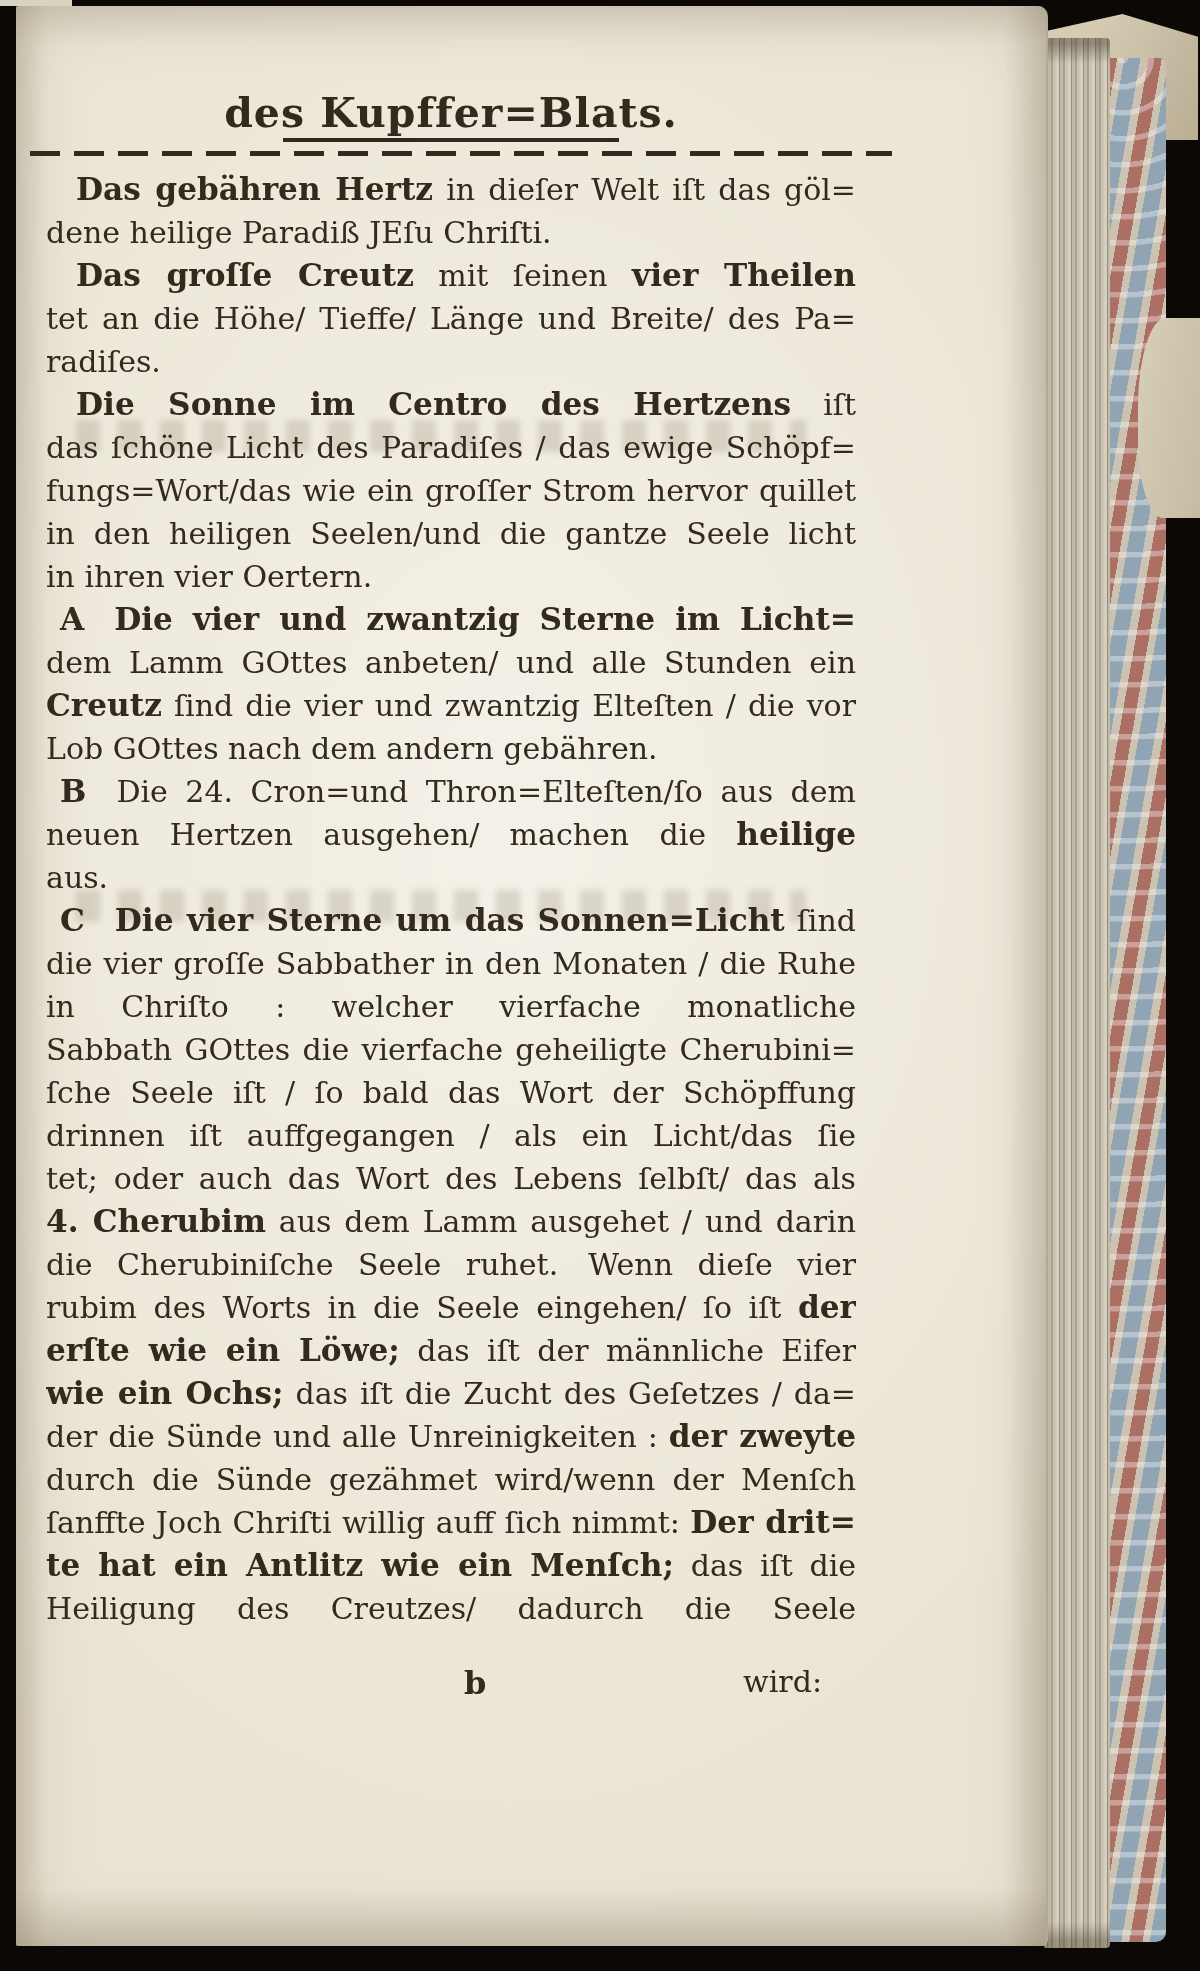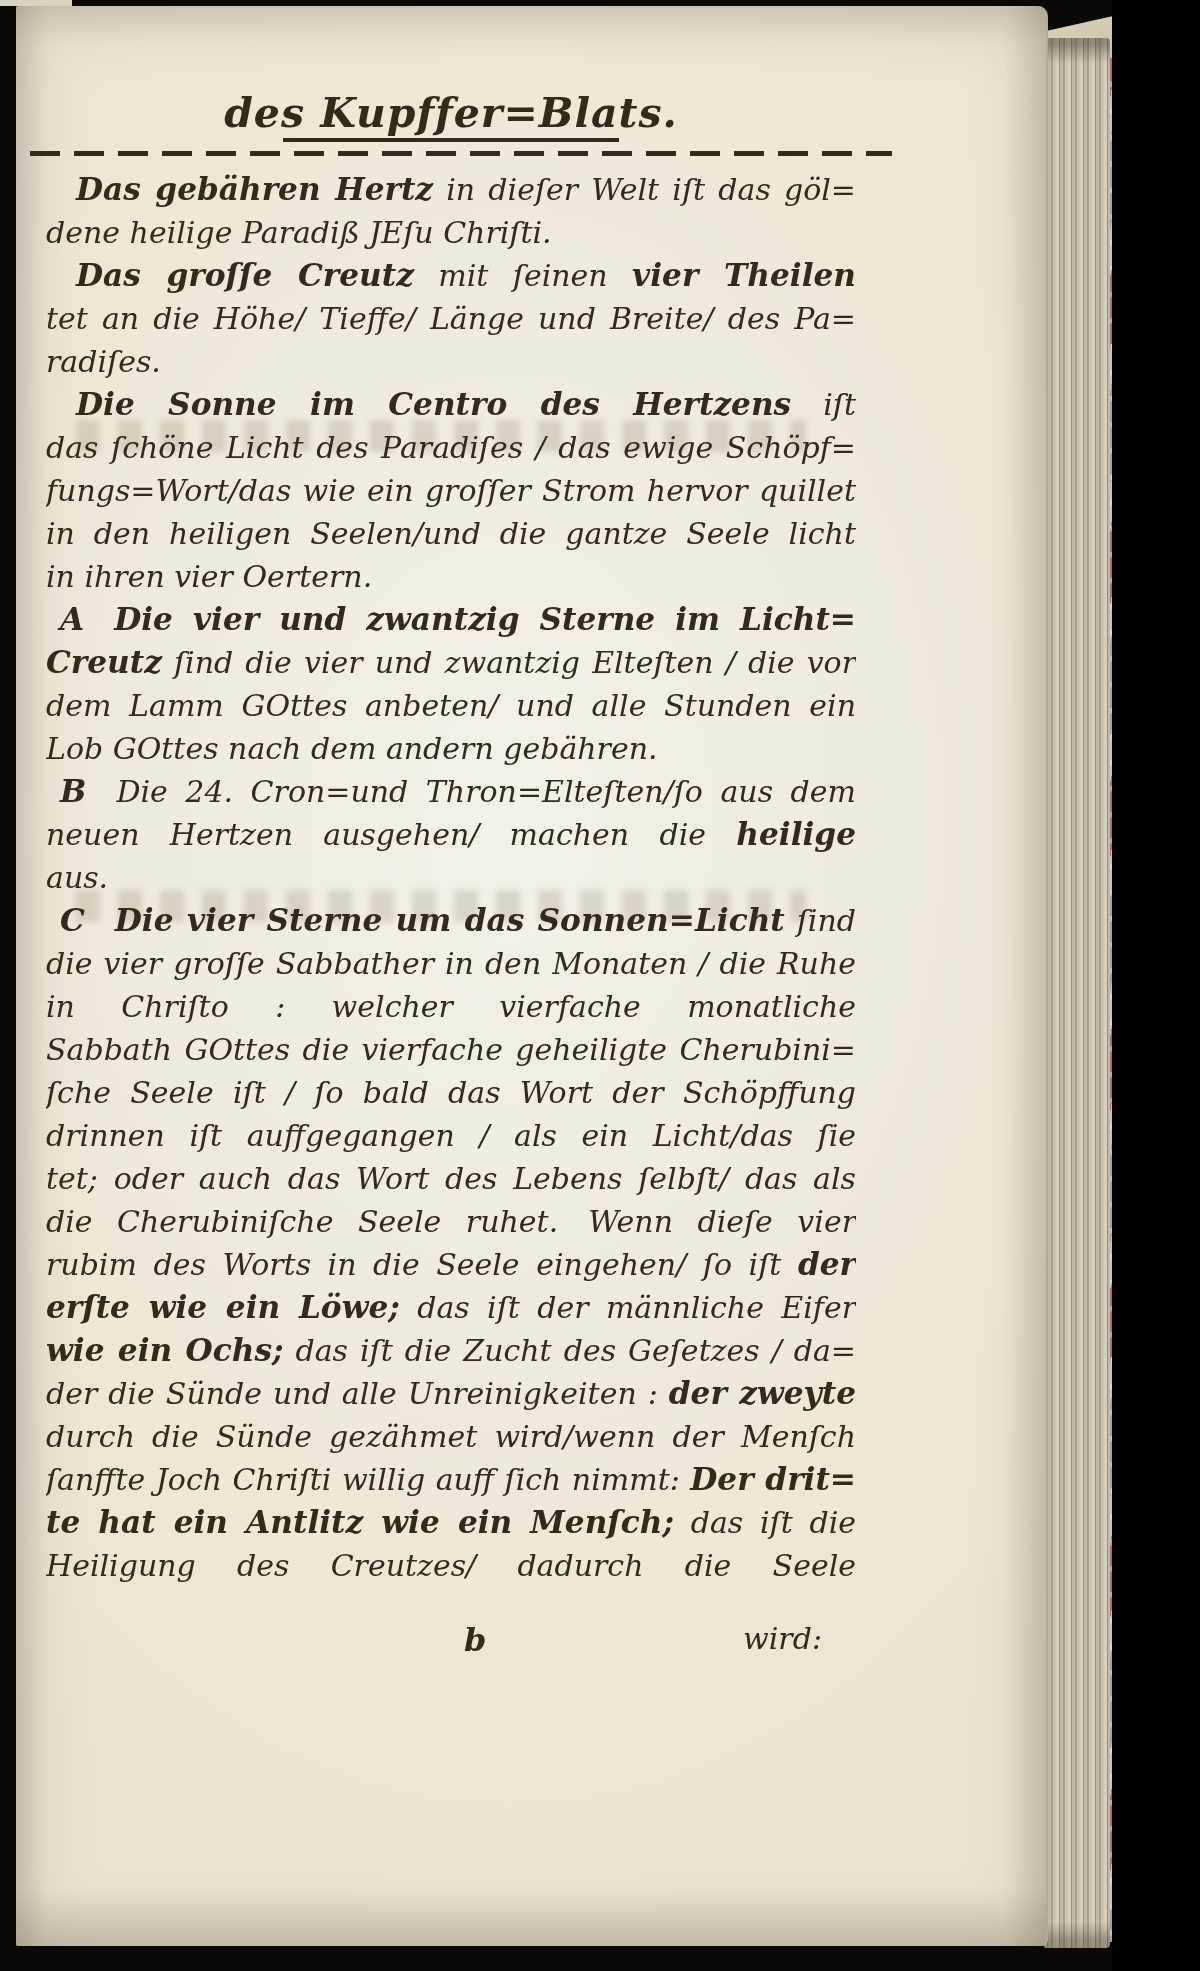--- a/index.html
+++ b/index.html
@@ -1,22 +1,21 @@
 <!DOCTYPE html>
 <html style="--background: #0b0806; --paper: #e9e3d2; --ink: #33291d; --page-edges: #c9c1ae; --marble-red: #ac6f64; --marble-blue: #90a4b4; --vellum: #d4cab2;"><head>
 <meta charset="utf-8">
 <style>
   html,body{margin:0;padding:0;background:#000;}
   .scan{
     position:relative;
-    width:1112px;height:1971px;
+    width:1200px;height:1971px;
     background:var(--background,#0b0806);
     overflow:hidden;
     font-family:"DejaVu Serif","Liberation Serif",serif;
-    font-style:italic;
   }
   
   .vellum-corner{
     position:absolute;left:928px;top:14px;width:270px;height:126px;
     background:linear-gradient(115deg,#ded5bf,var(--vellum,#d4cab2) 55%,#b9ae94);
     clip-path:polygon(0 62%,30% 20%,72% 0,100% 18%,100% 100%,0 100%);
     z-index:1;
   }
   .marble-strip{
     position:absolute;left:1104px;top:58px;width:62px;height:1884px;
@@ -125,33 +124,34 @@
           <div class="line end"><span class="rg">dene heilige Paradiß JEſu Chriſti.</span></div>
           <div class="line indent"><span class="em">Das groſſe Creutz</span><span class="rg"> mit ſeinen </span><span class="em">vier Theilen</span></div>
           <div class="line"><span class="rg">tet an die Höhe/ Tieffe/ Länge und Breite/ des Pa=</span></div>
           <div class="line end"><span class="rg">radiſes.</span></div>
           <div class="line indent"><span class="em">Die Sonne im Centro des Hertzens</span><span class="rg"> iſt Chriſtus/</span></div>
           <div class="line"><span class="rg">das ſchöne Licht des Paradiſes / das ewige Schöpf=</span></div>
           <div class="line"><span class="rg">fungs=Wort/das wie ein groſſer Strom hervor quillet</span></div>
           <div class="line"><span class="rg">in den heiligen Seelen/und die gantze Seele licht macht</span></div>
           <div class="line end"><span class="rg">in ihren vier Oertern.</span></div>
           <div class="line"><span class="rg label em">A</span><span class="em">Die vier und zwantzig Sterne im Licht=</span></div>
+          <div class="line"><span class="rg">dem Lamm GOttes anbeten/ und alle Stunden ein</span></div>
           <div class="line"><span class="em">Creutz</span><span class="rg"> ſind die vier und zwantzig Elteſten / die vor</span></div>
-          <div class="line"><span class="rg">dem Lamm GOttes anbeten/ und alle Stunden ein</span></div>
           <div class="line end"><span class="rg">Lob GOttes nach dem andern gebähren.</span></div>
           <div class="line"><span class="rg label em">B</span><span class="rg">Die 24. Cron=und Thron=Elteſten/ſo aus dem</span></div>
           <div class="line"><span class="rg">neuen Hertzen ausgehen/ machen die </span><span class="em">heilige Crone</span></div>
           <div class="line end"><span class="rg">aus.</span></div>
           <div class="line"><span class="rg label em">C</span><span class="em">Die vier Sterne um das Sonnen=Licht</span><span class="rg"> ſind</span></div>
           <div class="line"><span class="rg">die vier groſſe Sabbather in den Monaten / die Ruhe</span></div>
           <div class="line"><span class="rg">in Chriſto : welcher vierfache monatliche cherubiniſche</span></div>
           <div class="line"><span class="rg">Sabbath GOttes die vierfache geheiligte Cherubini=</span></div>
           <div class="line"><span class="rg">ſche Seele iſt / ſo bald das Wort der Schöpffung</span></div>
           <div class="line"><span class="rg">drinnen iſt auffgegangen / als ein Licht/das ſie erleuch=</span></div>
           <div class="line"><span class="rg">tet; oder auch das Wort des Lebens ſelbſt/ das als</span></div>
+          <div class="line"><span class="em">4. Cherubim</span><span class="rg"> aus dem Lamm ausgehet / und darin</span></div>
           <div class="line"><span class="rg">die Cherubiniſche Seele ruhet. Wenn dieſe vier Che=</span></div>
           <div class="line"><span class="rg">rubim des Worts in die Seele eingehen/ ſo iſt </span><span class="em">der</span></div>
           <div class="line"><span class="em">erſte wie ein Löwe;</span><span class="rg"> das iſt der männliche Eifer wi=</span></div>
           <div class="line"><span class="em">wie ein Ochs;</span><span class="rg"> das iſt die Zucht des Geſetzes / da=</span></div>
           <div class="line"><span class="rg">der die Sünde und alle Unreinigkeiten : </span><span class="em">der zweyte</span></div>
           <div class="line"><span class="rg">durch die Sünde gezähmet wird/wenn der Menſch das</span></div>
           <div class="line"><span class="rg">ſanffte Joch Chriſti willig auff ſich nimmt: </span><span class="em">Der drit=</span></div>
           <div class="line"><span class="em">te hat ein Antlitz wie ein Menſch;</span><span class="rg"> das iſt die</span></div>
           <div class="line"><span class="rg">Heiligung des Creutzes/ dadurch die Seele geheiliget</span></div>
         </div>

